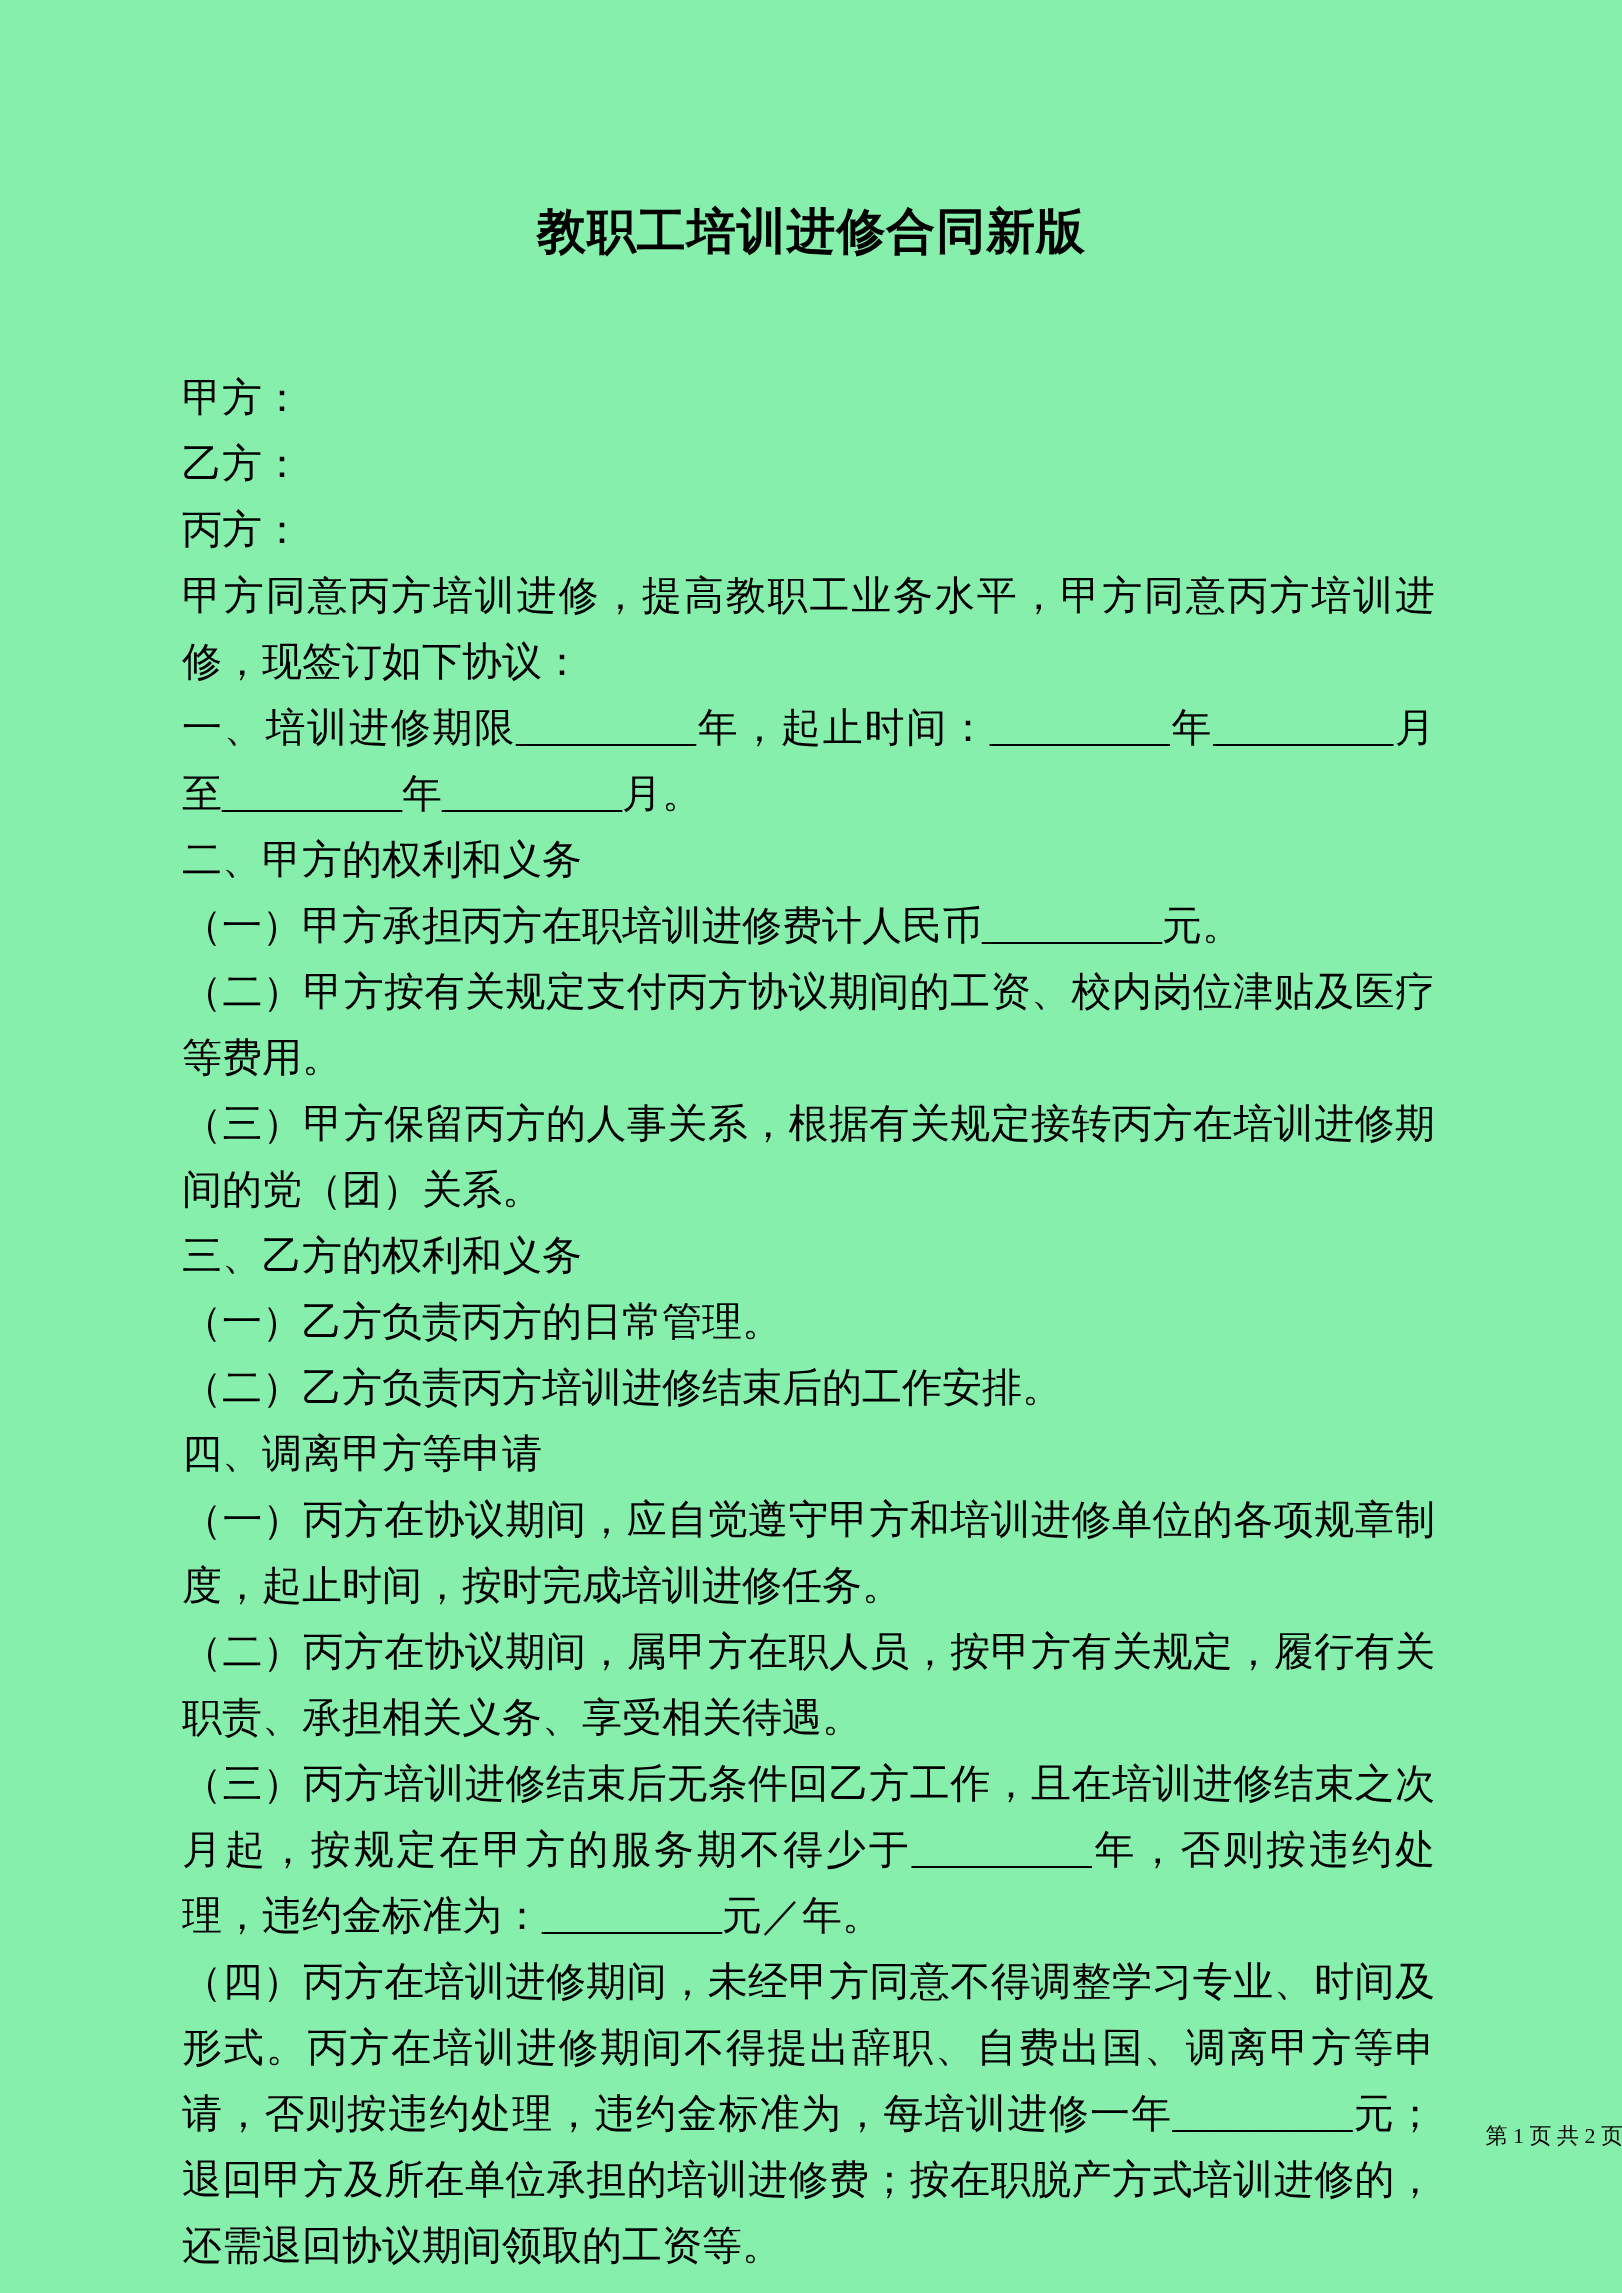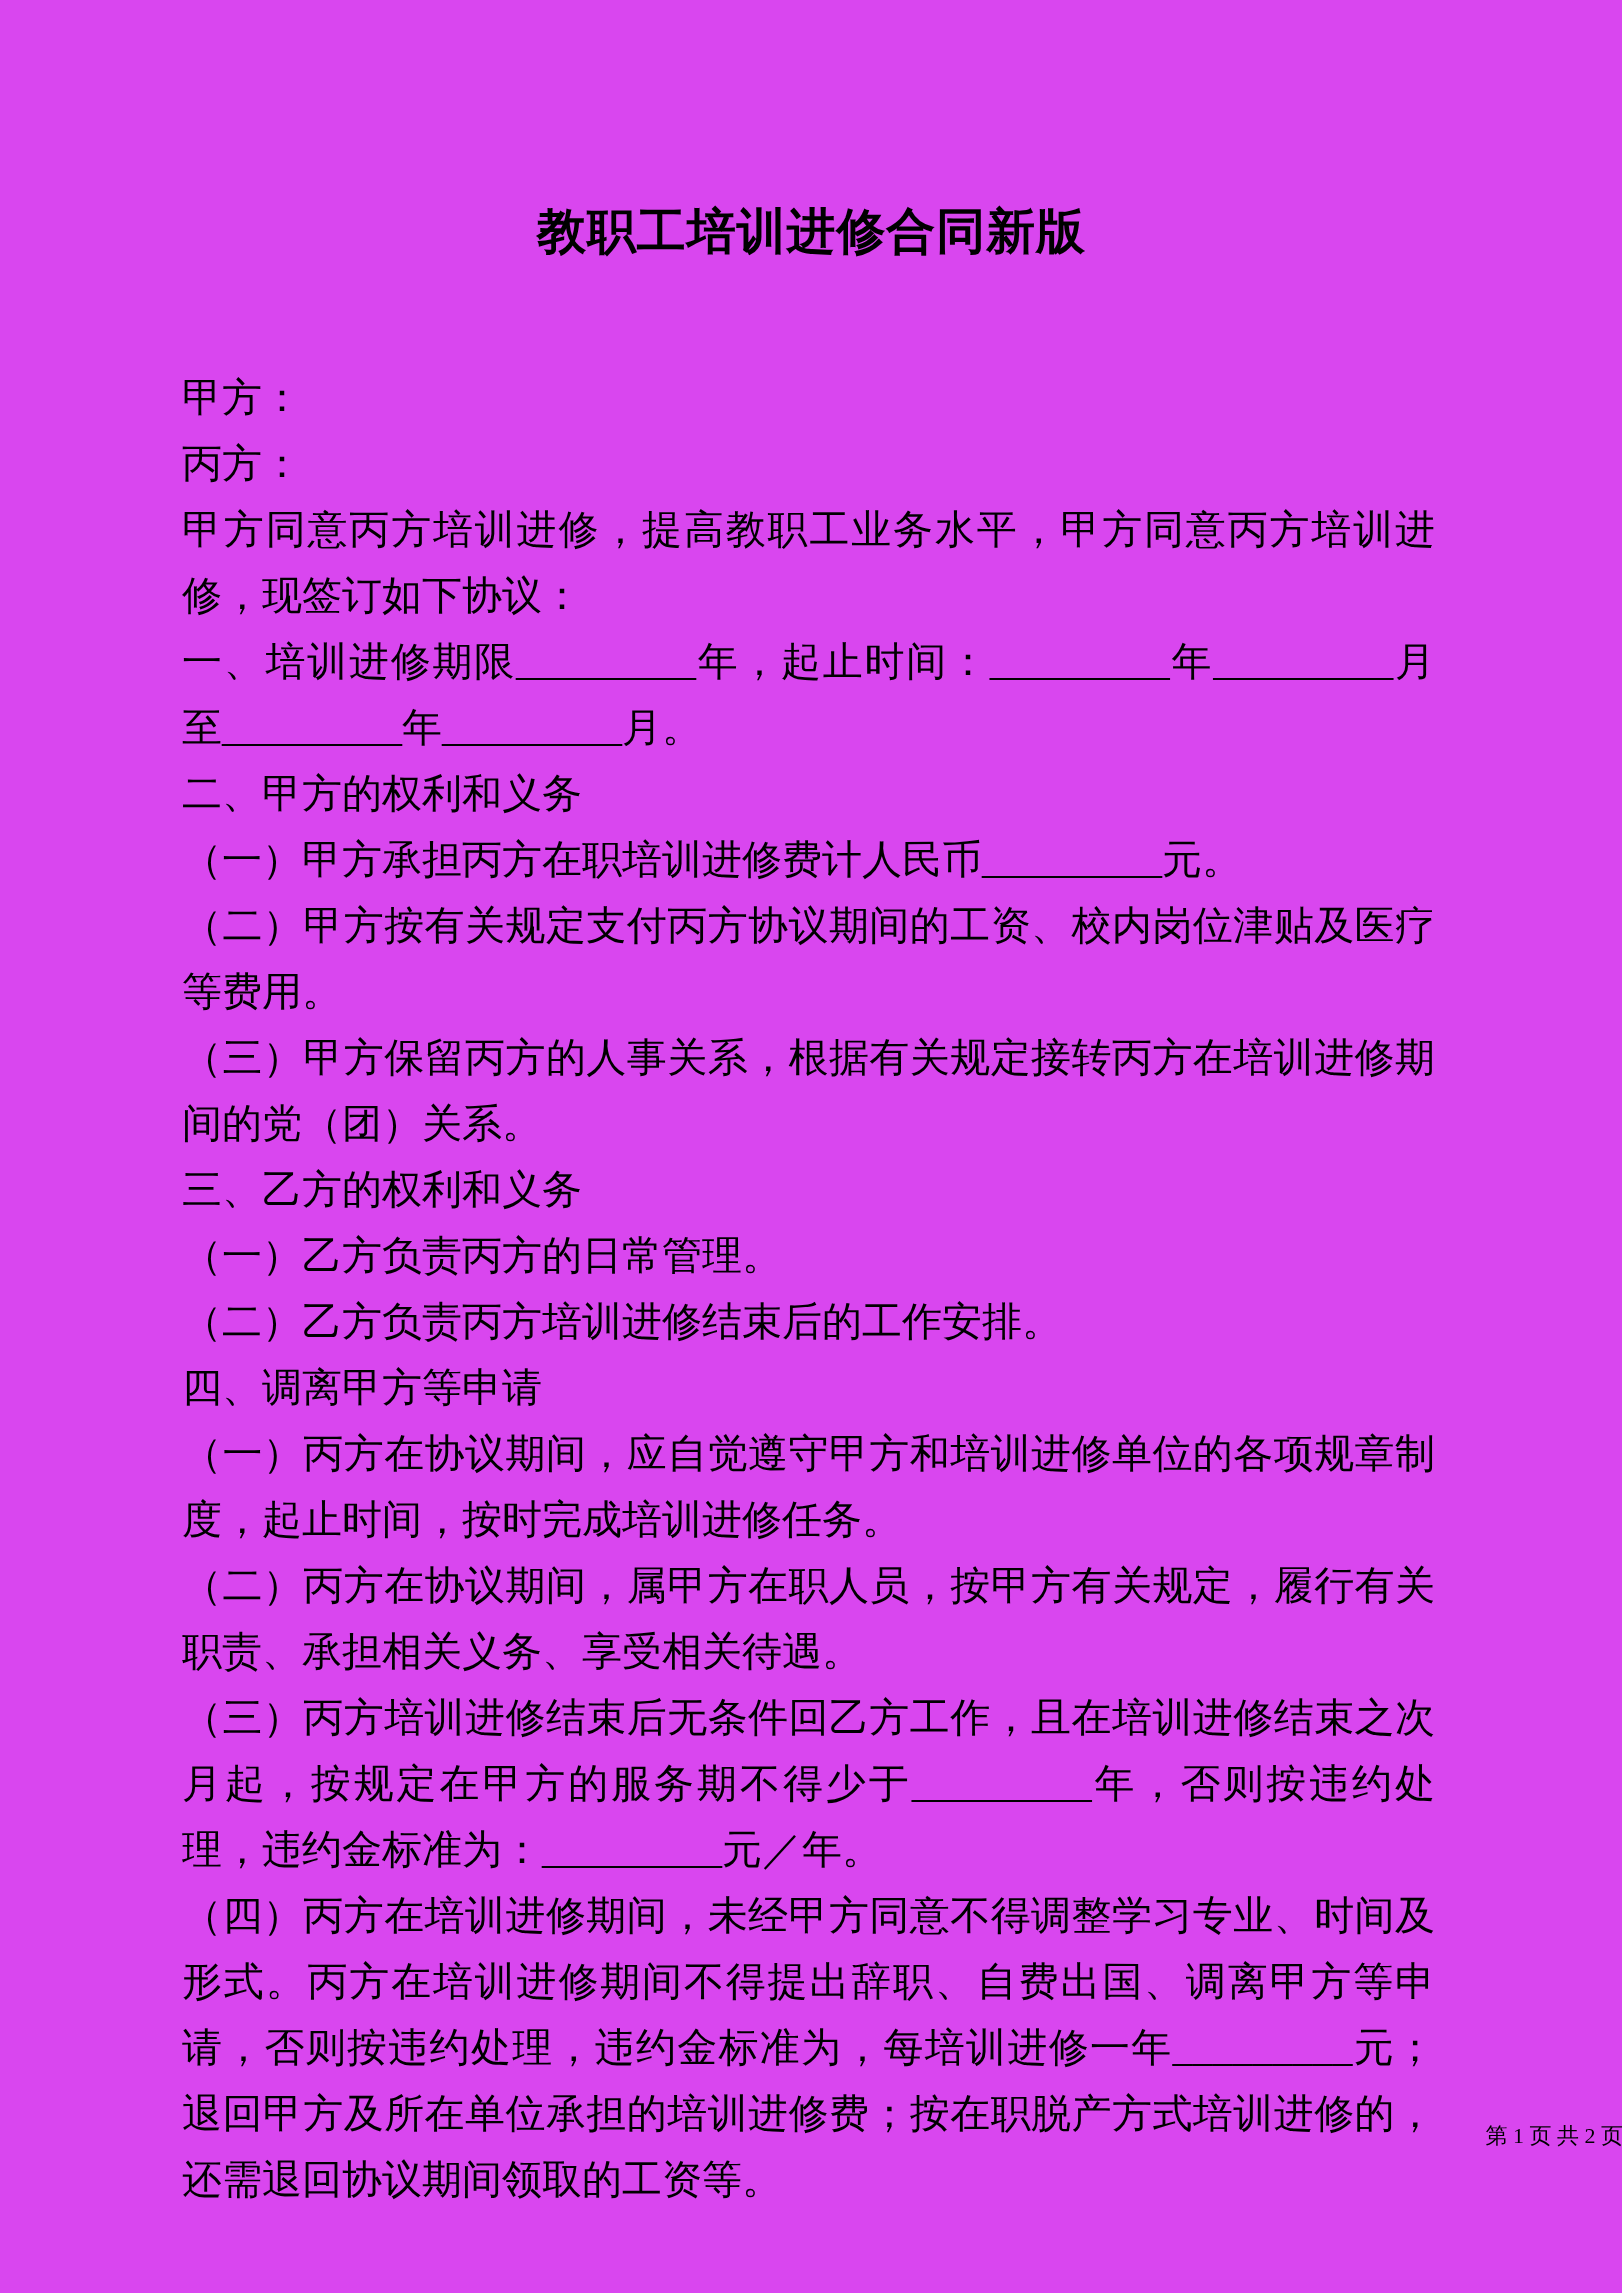--- a/index.html
+++ b/index.html
@@ -4,21 +4,21 @@
 <style>
   html, body {
     margin: 0;
     padding: 0;
     background: #ffffff;
   }
   .page {
     position: relative;
     width: 1623px;
     height: 2294px;
-    background: #d946ef;
+    background: #86efac;
     color: #000000;
     font-family: "Liberation Serif", "DejaVu Serif", serif;
     overflow: hidden;
   }
   .title {
     position: absolute;
     top: 198px;
     left: 0;
     width: 100%;
     margin: 0;
@@ -54,20 +54,21 @@
   }
 </style>
 </head>
 <body>
 
 <div class="page">
   <h1 class="title">教职工培训进修合同新版</h1>
 
   <main class="body">
       <p class="para">甲方：</p>
+      <p class="para">乙方：</p>
       <p class="para">丙方：</p>
       <p class="para">甲方同意丙方培训进修，提高教职工业务水平，甲方同意丙方培训进修，现签订如下协议：</p>
       <p class="para">一、培训进修期限_________年，起止时间：_________年_________月至_________年_________月。</p>
       <p class="para">二、甲方的权利和义务</p>
       <p class="para">（一）甲方承担丙方在职培训进修费计人民币_________元。</p>
       <p class="para">（二）甲方按有关规定支付丙方协议期间的工资、校内岗位津贴及医疗等费用。</p>
       <p class="para">（三）甲方保留丙方的人事关系，根据有关规定接转丙方在培训进修期间的党（团）关系。</p>
       <p class="para">三、乙方的权利和义务</p>
       <p class="para">（一）乙方负责丙方的日常管理。</p>
       <p class="para">（二）乙方负责丙方培训进修结束后的工作安排。</p>

